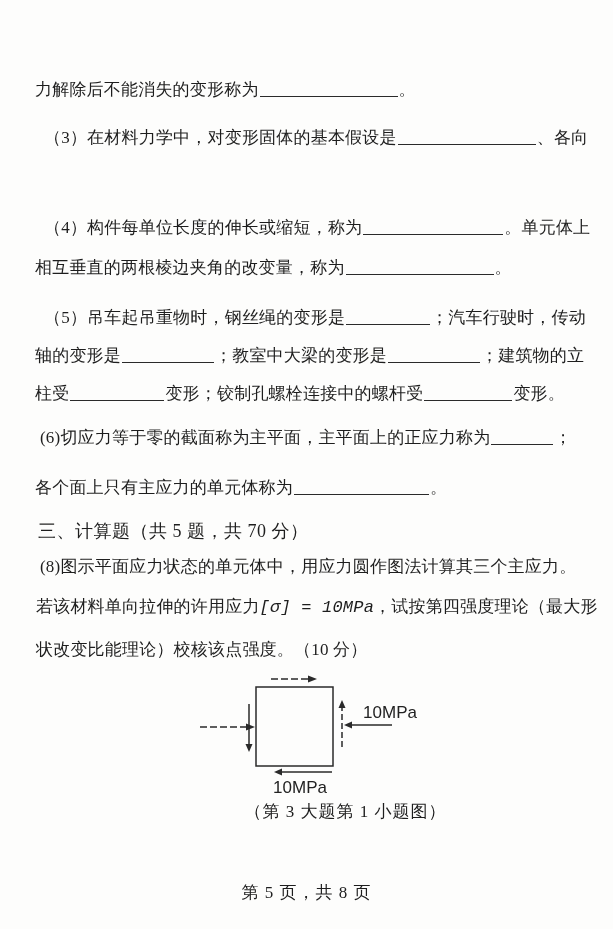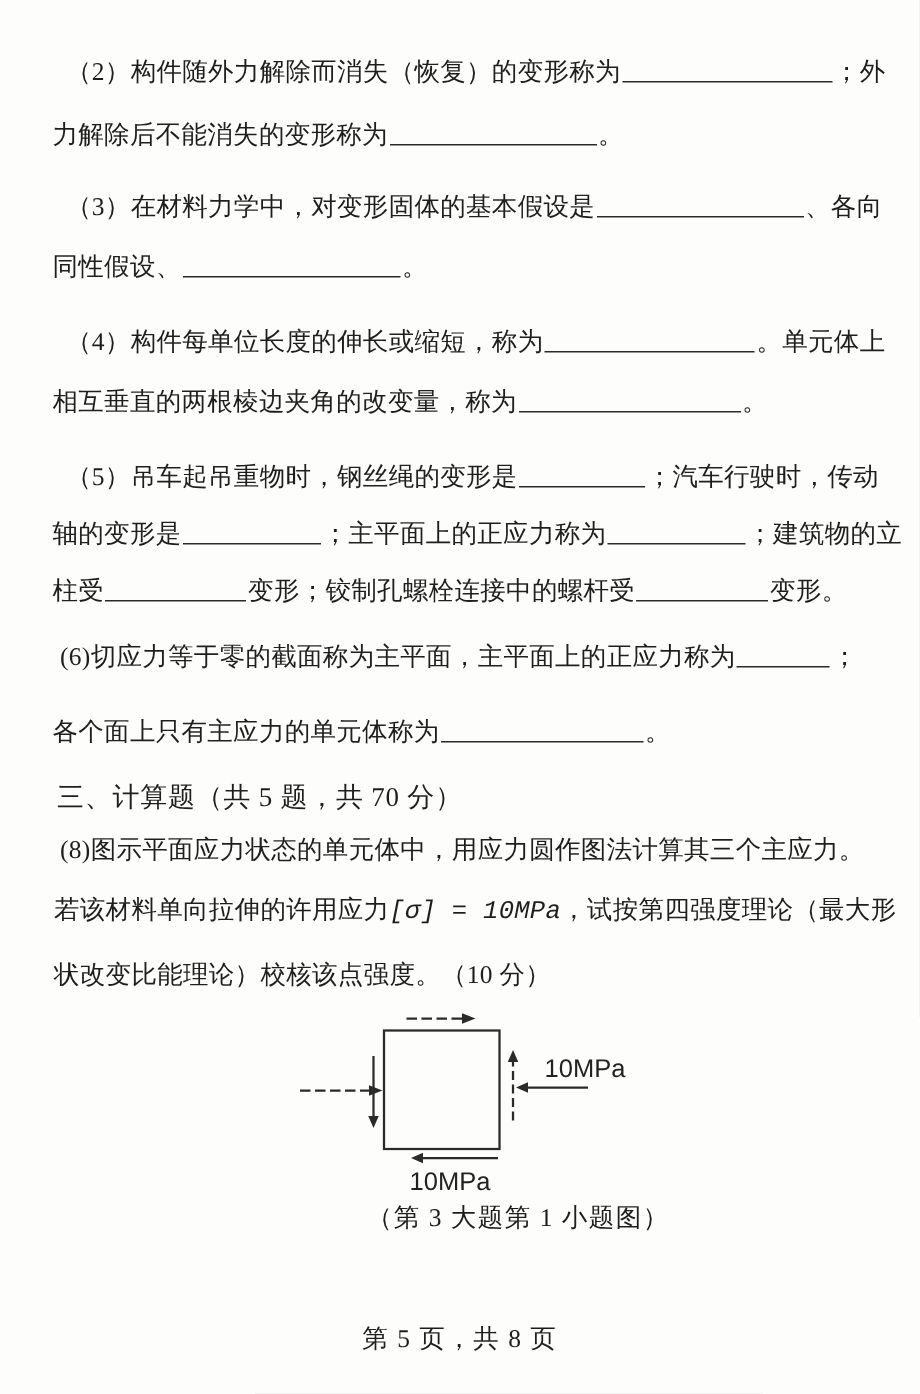--- a/index.html
+++ b/index.html
@@ -78,46 +78,40 @@
   svg .head {
     fill: #2a2a2a;
     stroke: none;
   }
 </style>
 </head>
 <body>
 
 <div class="page">
 
-  <div class="line" style="top:36px; left:44px;">
-    <span>（2）构件随外力解除而消失（恢复）的变形称为</span><span class="blank" style="width:140px;"></span><span>；外</span>
-  </div>
   <div class="line" style="top:78px; left:35px;">
     <span>力解除后不能消失的变形称为</span><span class="blank" style="width:138px;"></span><span>。</span>
   </div>
 
   <div class="line" style="top:126px; left:44px;">
     <span>（3）在材料力学中，对变形固体的基本假设是</span><span class="blank" style="width:138px;"></span><span>、各向</span>
-  </div>
-  <div class="line" style="top:166px; left:35px;">
-    <span>同性假设、</span><span class="blank" style="width:145px;"></span><span>。</span>
   </div>
 
   <div class="line" style="top:216px; left:44px;">
     <span>（4）构件每单位长度的伸长或缩短，称为</span><span class="blank" style="width:140px;"></span><span>。单元体上</span>
   </div>
   <div class="line" style="top:256px; left:35px;">
     <span>相互垂直的两根棱边夹角的改变量，称为</span><span class="blank" style="width:148px;"></span><span>。</span>
   </div>
 
   <div class="line" style="top:306px; left:44px;">
     <span>（5）吊车起吊重物时，钢丝绳的变形是</span><span class="blank" style="width:84px;"></span><span>；汽车行驶时，传动</span>
   </div>
   <div class="line" style="top:344px; left:35px;">
-    <span>轴的变形是</span><span class="blank" style="width:92px;"></span><span>；主平面上的正应力称为</span><span class="blank" style="width:92px;"></span><span>；建筑物的立</span>
+    <span>轴的变形是</span><span class="blank" style="width:92px;"></span><span>；教室中大梁的变形是</span><span class="blank" style="width:92px;"></span><span>；建筑物的立</span>
   </div>
   <div class="line" style="top:382px; left:35px;">
     <span>柱受</span><span class="blank" style="width:94px;"></span><span>变形；铰制孔螺栓连接中的螺杆受</span><span class="blank" style="width:88px;"></span><span>变形。</span>
   </div>
 
   <div class="line" style="top:426px; left:40px;">
     <span>(6)切应力等于零的截面称为主平面，主平面上的正应力称为</span><span class="blank" style="width:62px;"></span><span>；</span>
   </div>
   <div class="line" style="top:476px; left:35px;">
     <span>各个面上只有主应力的单元体称为</span><span class="blank" style="width:135px;"></span><span>。</span>

